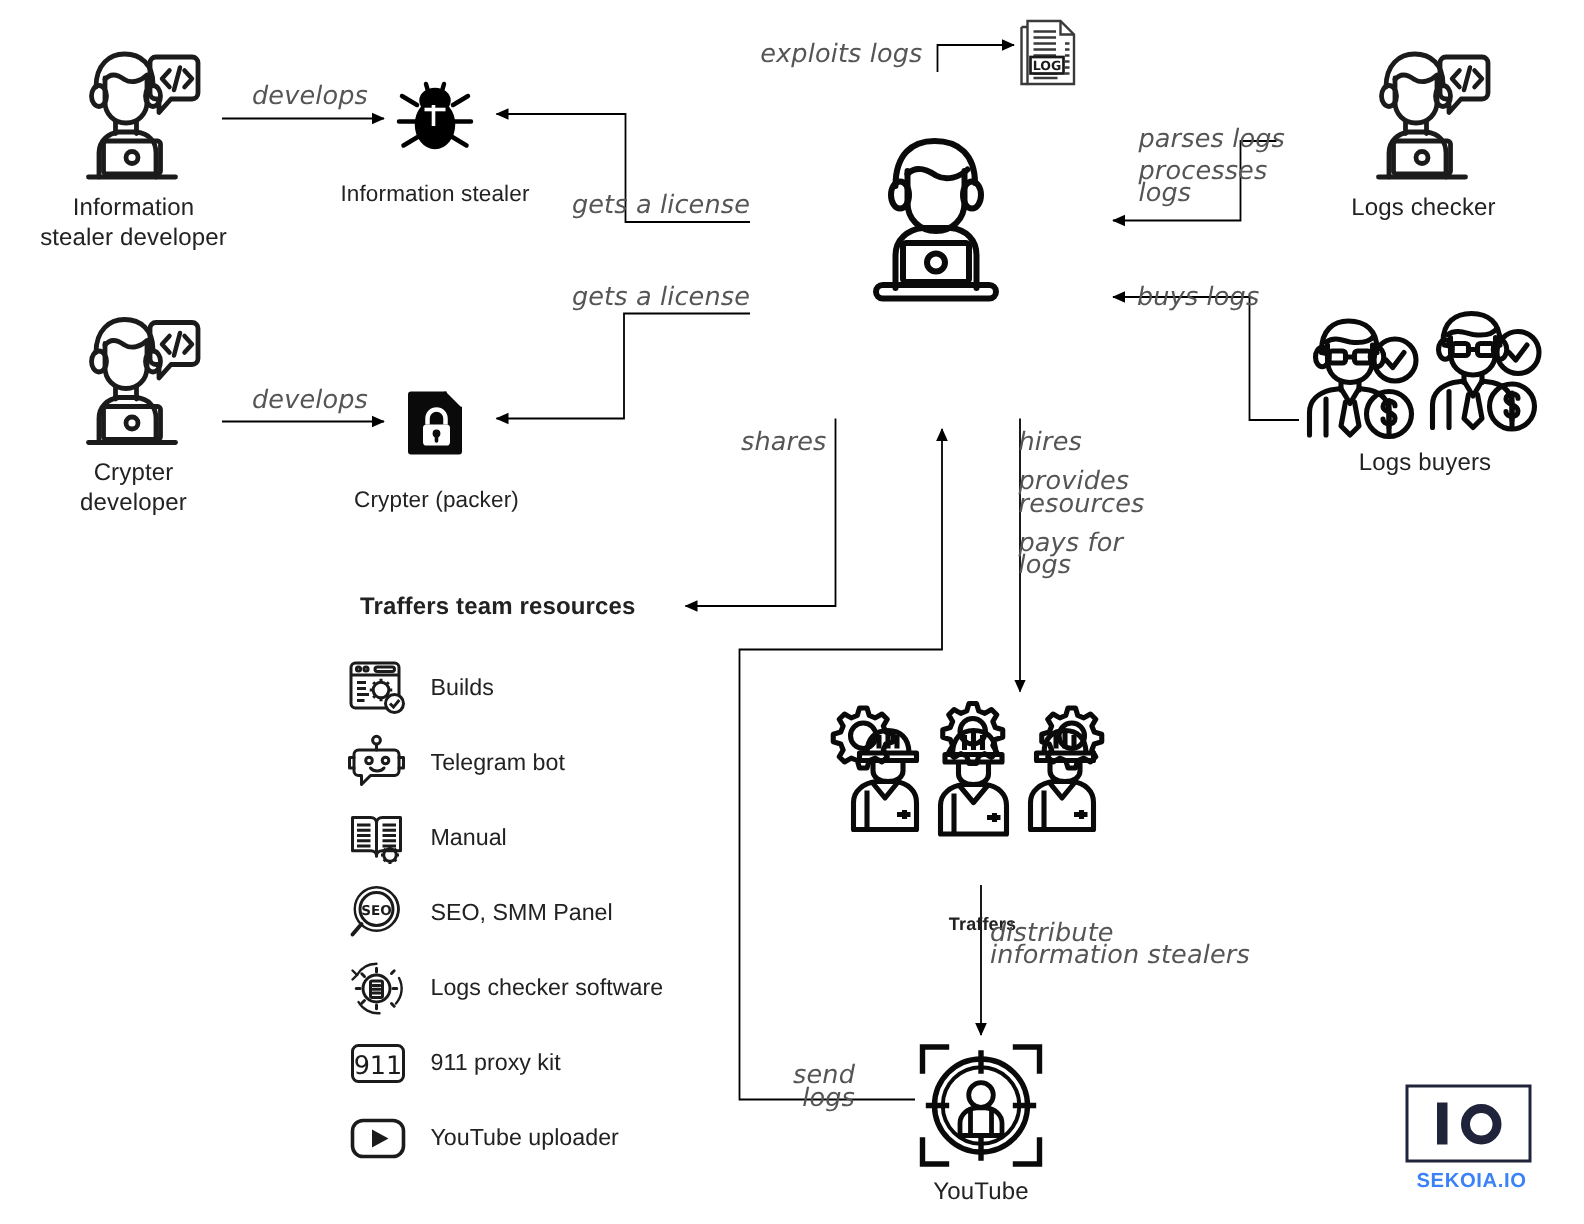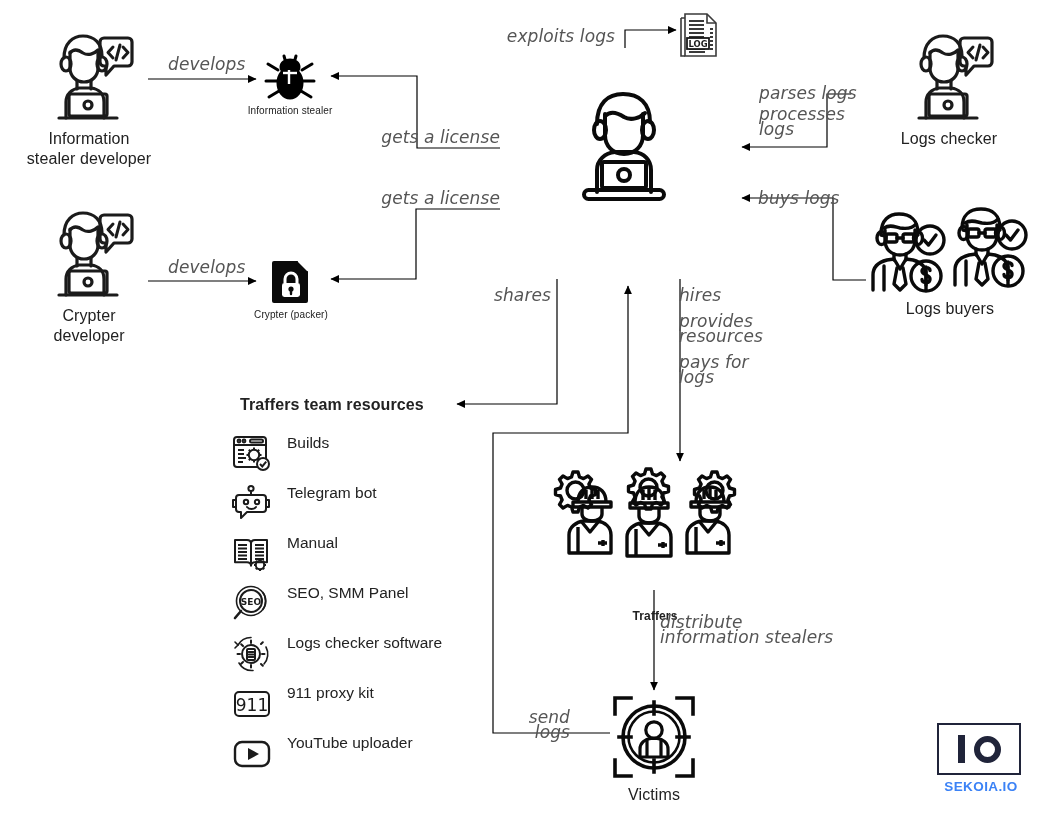--- a/index.html
+++ b/index.html
@@ -18,42 +18,42 @@
   .icon-wrap{display:block;}
   .lbl{
     position:absolute;
     text-align:center;
     font-size:16px;
     line-height:20px;
     color:#222;
     white-space:pre-line;
     letter-spacing:.1px;
   }
-  .lbl.small{font-size:10px;line-height:17px;}
+  .lbl.small{font-size:15px;line-height:17px;margin-top:19px;}
   .lbl.bold{font-weight:bold;}
 
   
   .edge-lbl{
     position:absolute;
     font-family:"DejaVu Sans", sans-serif;
     font-style:italic;
     font-size:17px;
     line-height:14.5px;
     color:#555;
     white-space:pre-line;
     letter-spacing:.1px;
   }
   .edge-lbl.r{text-align:right;}
 
   
   #wires{position:absolute;left:0;top:0;width:1056px;height:816px;pointer-events:none;}
 
   
   #resources-list{position:absolute;left:231px;top:434px;}
-  .res-row{display:flex;height:50px;}
+  .res-row{display:flex;align-items:center;height:50px;}
   .res-ico{width:42px;height:40px;flex:0 0 42px;margin-right:14px;}
   .res-txt{font-size:15.5px;color:#222;}
 
   
   #sekoia{position:absolute;left:937px;top:723px;width:88px;text-align:center;}
   #sekoia .mark{
     width:84px;height:52px;border:2px solid #20243a;box-sizing:border-box;
     display:flex;align-items:center;justify-content:center;gap:9px;
   }
   #sekoia .bar{width:7px;height:28px;background:#20243a;}
@@ -423,21 +423,21 @@
         <circle cx="43" cy="43" r="31"></circle>
         <circle cx="43" cy="43" r="25.5" stroke-width="2.6"></circle>
         <path d="M43,8 L43,20 M43,66 L43,78 M8,43 L20,43 M66,43 L78,43"></path>
       </g>
       <g fill="none" stroke="#0a0a0a" stroke-width="3.2" stroke-linejoin="round">
         <circle cx="43" cy="36" r="8.2"></circle>
         <path d="M29,63 L29,55 C29,49 34,45 40,44.5 L46,44.5 C52,45 57,49 57,55 L57,63 z"></path>
         <path d="M36,46 L36,63 M50,46 L50,63"></path>
       </g>
     </svg>
-    <div class="lbl" style="left:-47px;top:91px;width:180px;">Victims</div>
+    <div class="lbl" style="left:-47px;top:91px;width:180px;">YouTube</div>
   </div>
 
   <div class="edge-lbl" style="left:168px;top:57px;">develops</div>
   <div class="edge-lbl r" style="left:360px;top:130px;width:140px;">gets a license</div>
   <div class="edge-lbl" style="left:168px;top:260px;">develops</div>
   <div class="edge-lbl r" style="left:360px;top:191px;width:140px;">gets a license</div>
   <div class="edge-lbl r" style="left:475px;top:29px;width:140px;">exploits logs</div>
 
   <div class="edge-lbl" style="left:759px;top:86px;font-style:italic;">parses logs</div>
   <div class="edge-lbl" style="left:759px;top:107px;">processes

